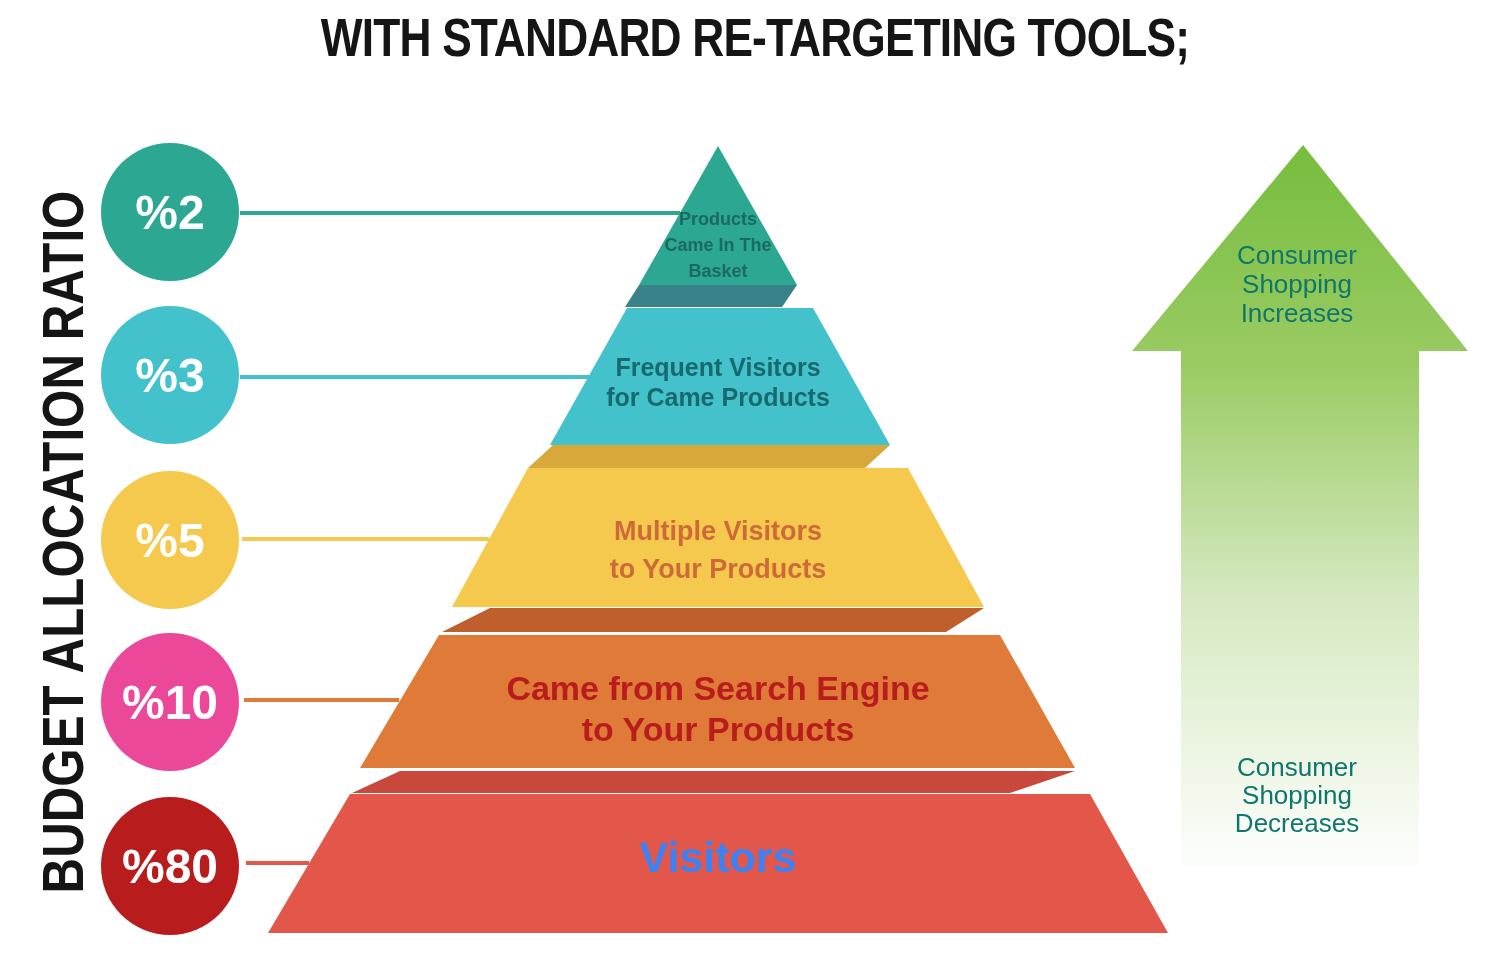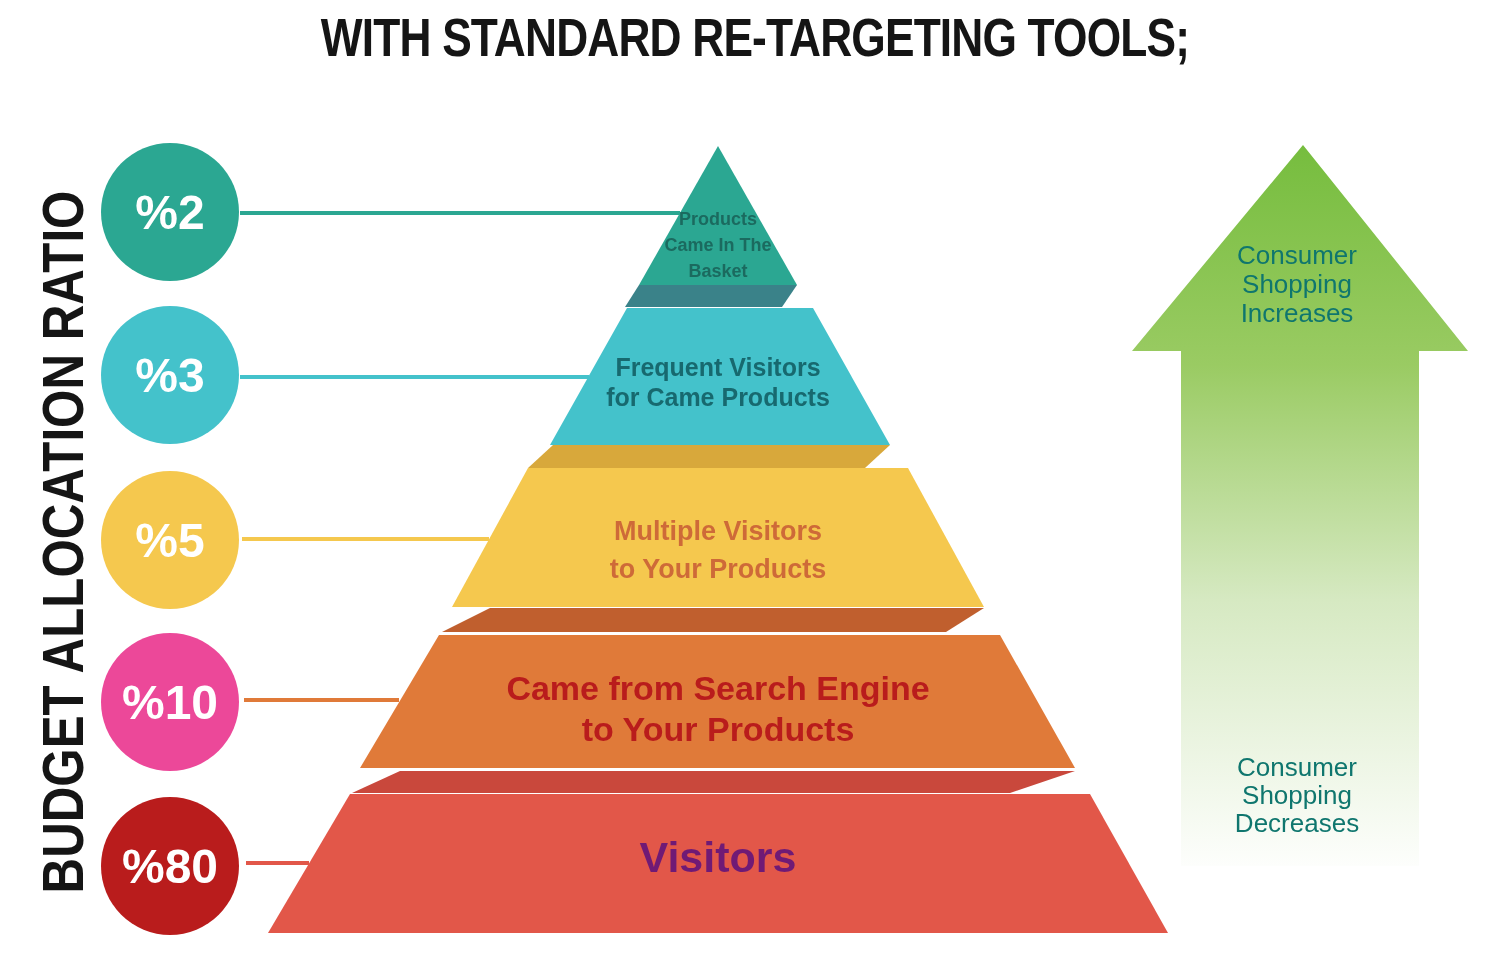--- a/index.html
+++ b/index.html
@@ -105,21 +105,21 @@
   <div>for Came Products</div>
 </div>
 <div class="tier-label t3" style="color: rgb(206, 106, 56);">
   <div>Multiple Visitors</div>
   <div>to Your Products</div>
 </div>
 <div class="tier-label t4" style="color: #b91c1c;">
   <div>Came from Search Engine</div>
   <div>to Your Products</div>
 </div>
-<div class="tier-label t5" style="color: #701a75; text-align: center;">
+<div class="tier-label t5" style="color: #3b82f6; text-align: center;">
   <div>Visitors</div>
 </div>
 
 <div class="arrow-label top">
   <div>Consumer</div>
   <div>Shopping</div>
   <div>Increases</div>
 </div>
 <div class="arrow-label bottom">
   <div>Consumer</div>

